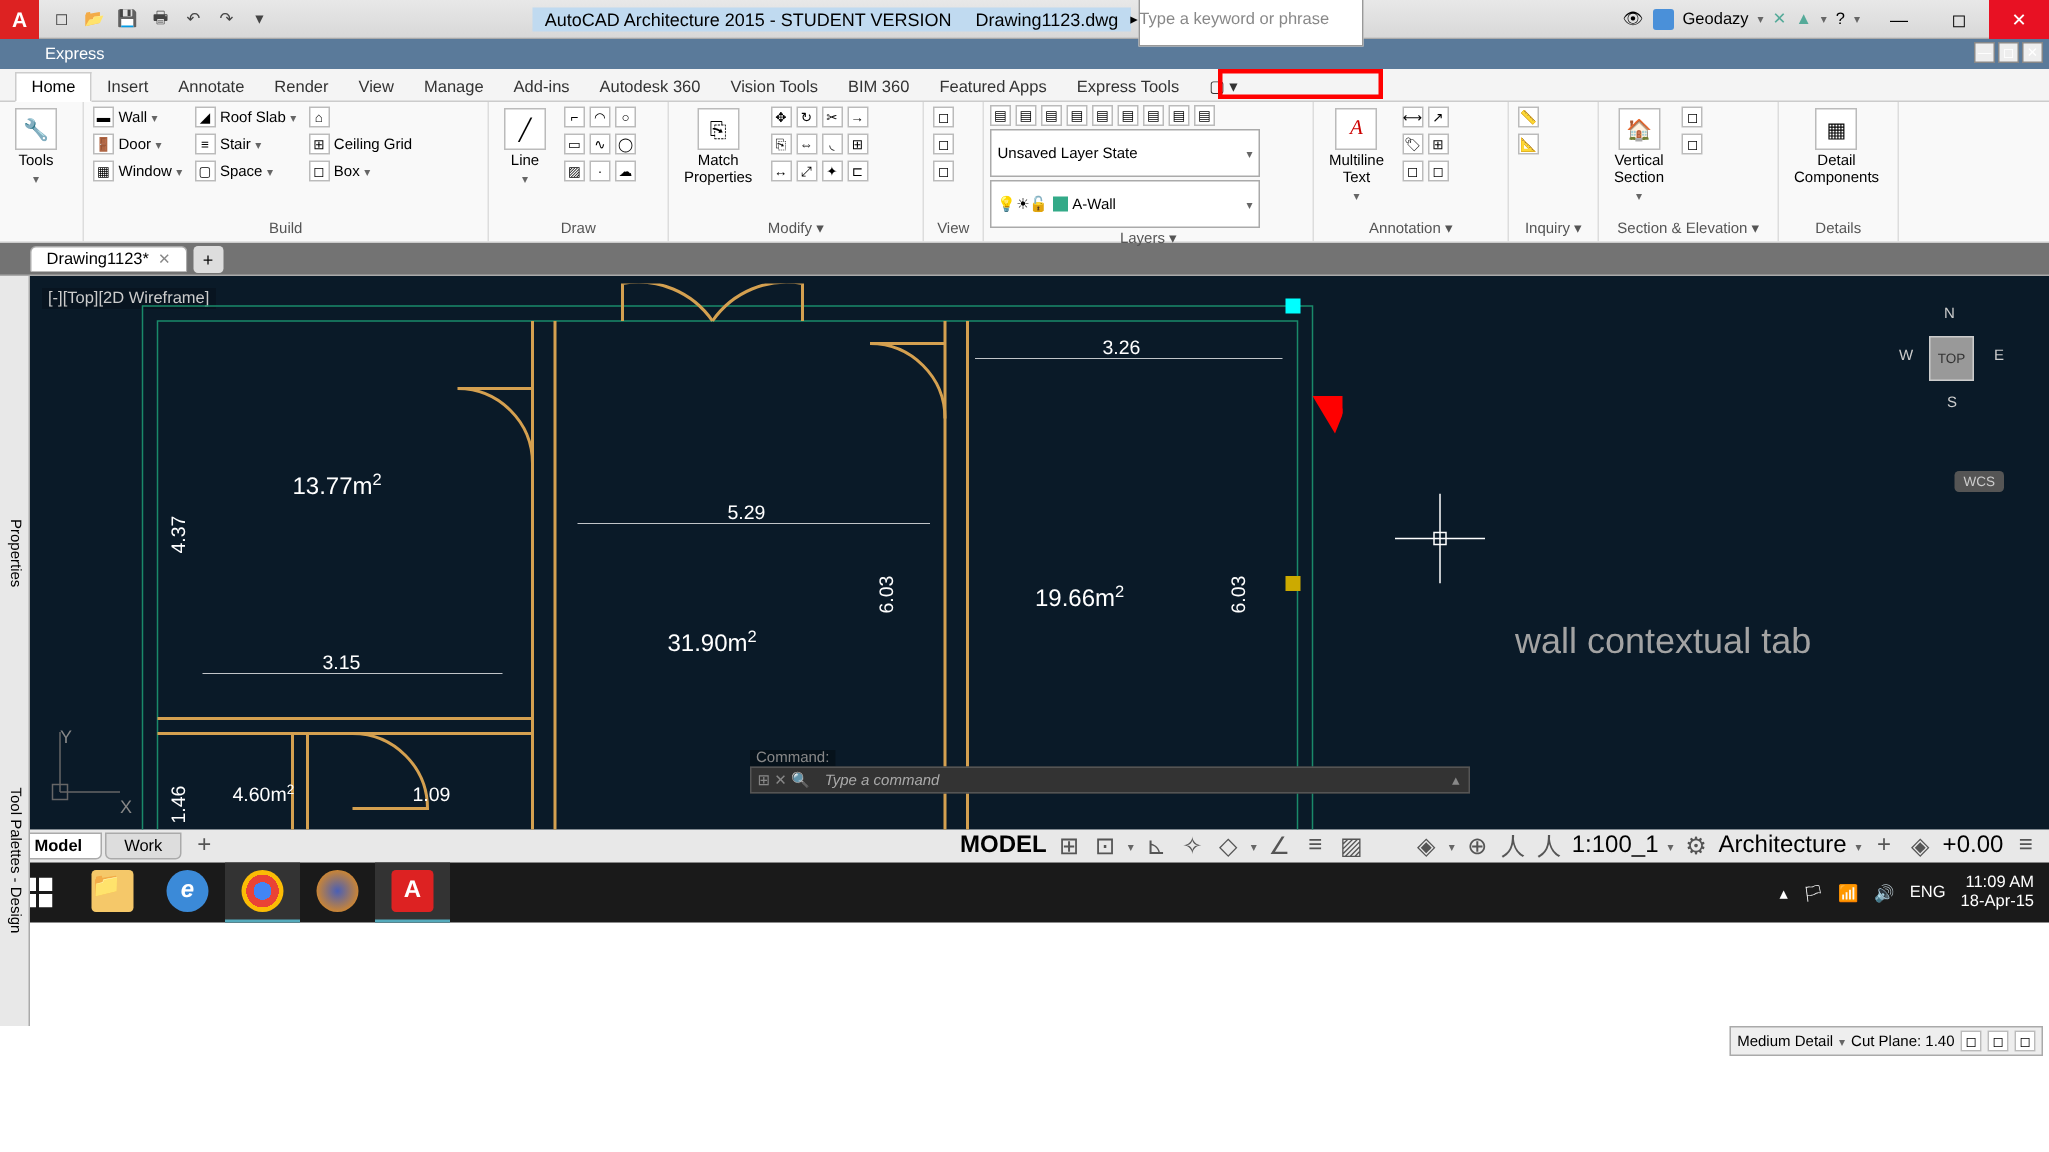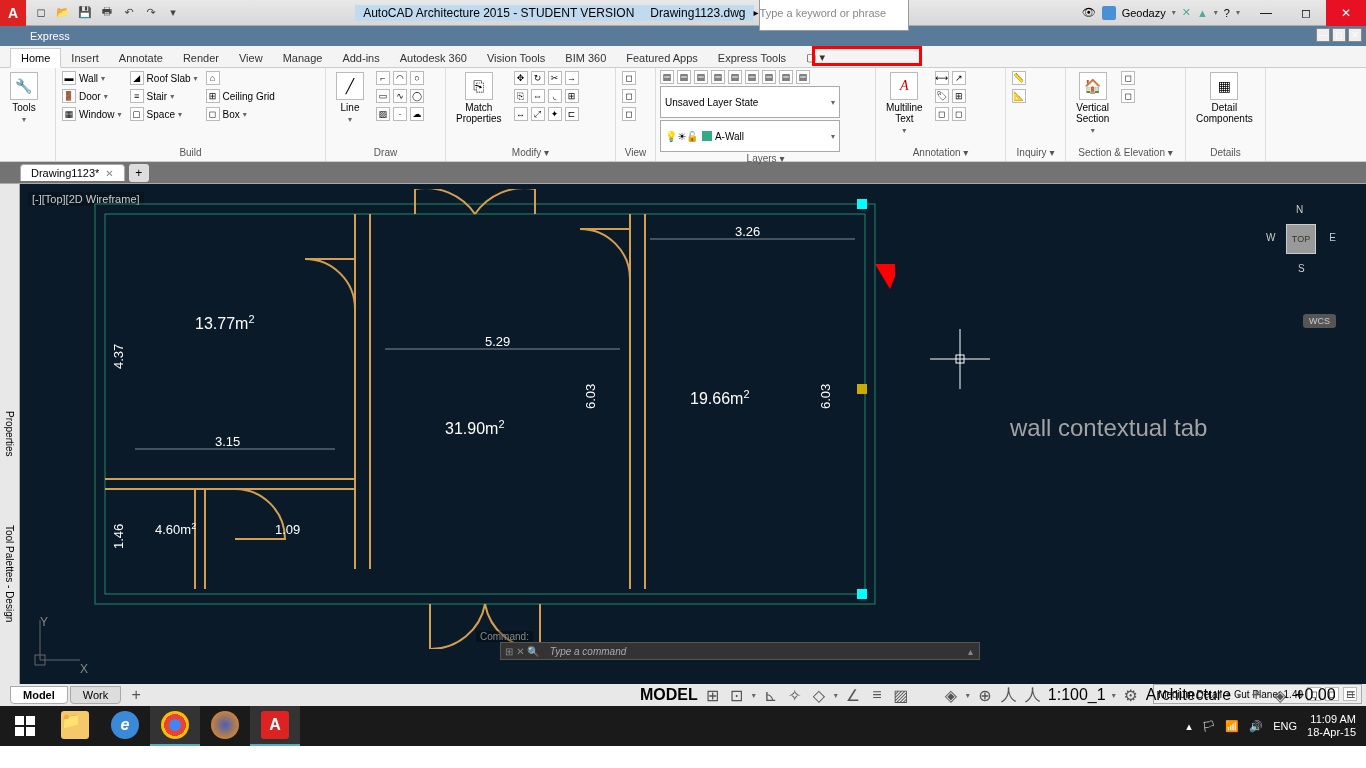--- a/index.html
+++ b/index.html
@@ -33,41 +33,41 @@
 .big-lbl { font-size:10px; text-align:center; line-height:1.1; }
 .small-col { display:flex; flex-direction:column; gap:2px; }
 .small-row { display:flex; align-items:center; gap:3px; font-size:10px; cursor:pointer; padding:1px 2px; white-space:nowrap; }
 .sico { width:14px; height:14px; border:1px solid #bbb; background:#fff; display:inline-flex; align-items:center; justify-content:center; font-size:9px; }
 .dd { font-size:8px; color:#666; }
 .layer-combo { border:1px solid #aaa; background:#fff; height:32px; width:180px; font-size:10px; padding:0 4px; display:flex; align-items:center; }
 .file-tabs { height:22px; background:#737373; display:flex; align-items:center; padding-left:20px; border-bottom:1px solid #aaa; }
 .ftab { background:#fff; border:1px solid #aaa; border-bottom:none; padding:2px 10px; font-size:11px; border-radius:4px 4px 0 0; display:flex; align-items:center; gap:6px; }
 .ftab-close { font-size:10px; color:#888; cursor:pointer; }
 .ftab-add { width:20px; height:18px; background:#ddd; border-radius:3px; margin-left:4px; display:flex; align-items:center; justify-content:center; font-size:12px; cursor:pointer; }
-.canvas-wrap { position:relative; height:500px; background:#fff; display:flex; }
+.canvas-wrap { position:relative; height:369px; background:#fff; display:flex; }
 .side-palette { width:20px; background:#e8e8e8; border-right:1px solid #aaa; display:flex; flex-direction:column; align-items:center; justify-content:center; writing-mode:vertical-rl; font-size:10px; gap:20px; cursor:pointer; }
 .canvas { flex:1; background:#0a1a28; position:relative; overflow:hidden; }
 .view-label { position:absolute; top:8px; left:8px; color:#ccc; font-size:11px; background:rgba(0,0,0,0.2); padding:1px 4px; }
 .viewcube { position:absolute; top:20px; right:30px; width:70px; height:70px; }
 .vc-top { position:absolute; top:20px; left:20px; width:30px; height:30px; background:#999; border:1px solid #ccc; color:#333; font-size:9px; display:flex; align-items:center; justify-content:center; }
 .vc-dir { position:absolute; color:#ccc; font-size:10px; }
 .wcs-badge { position:absolute; top:130px; right:30px; background:#555; color:#ccc; font-size:9px; padding:2px 6px; border-radius:3px; }
 .ucs { position:absolute; bottom:10px; left:10px; }
 .ucs-y { position:absolute; bottom:10px; left:10px; color:#888; font-size:12px; }
 .ucs-x { position:absolute; bottom:-2px; left:50px; color:#888; font-size:12px; }
 .floorplan { position:absolute; left:55px; top:5px; }
 .dim-text { fill:#fff; font-size:13px; font-family:"Times New Roman",serif; }
 .area-text { fill:#fff; font-size:16px; font-family:"Times New Roman",serif; }
 .wall { stroke:#d4a050; stroke-width:2; fill:none; }
 .wall-inner { stroke:#1a8a6a; stroke-width:1; fill:none; }
 .dim-line { stroke:#fff; stroke-width:0.5; }
 .grip { fill:#0ff; }
 .annotation { position:absolute; color:#a3a3a3; font-size:24px; font-family:Arial; }
 .cmd-bar { position:absolute; bottom:24px; left:480px; width:480px; height:18px; background:#333; border:1px solid #555; display:flex; align-items:center; font-size:10px; color:#888; }
-.cmd-hist { position:absolute; bottom:42px; left:456px; color:#888; font-size:10px; background:rgba(0,0,0,0.3); padding:0 4px;margin-top:20px; }
+.cmd-hist { position:absolute; bottom:42px; left:480px; color:#888; font-size:10px; background:rgba(0,0,0,0.3); padding:0 4px;margin-top:20px; }
 .model-tabs { height:22px; background:#e8e8e8; display:flex; align-items:center; padding-left:10px; }
 .mtab { padding:2px 12px; font-size:11px; background:#fff; border:1px solid #aaa; border-radius:0 0 4px 4px; margin-right:2px; cursor:pointer; }
 .status-mid { position:absolute; left:640px; display:flex; align-items:center; gap:6px; }
 .sbtn { width:18px; height:18px; display:flex; align-items:center; justify-content:center; cursor:pointer; color:#555; border:1px solid transparent; }
 .taskbar { height:40px; background:#1a1a1a; display:flex; align-items:center; }
 .tb-start { width:50px; height:40px; display:flex; align-items:center; justify-content:center; cursor:pointer; }
 .win-logo { width:20px; height:20px; }
 .tb-item { width:50px; height:40px; display:flex; align-items:center; justify-content:center; cursor:pointer; border-bottom:2px solid transparent; }
 .tb-item.active { background:#333; border-bottom-color:#5ab; }
 .tb-ico { width:28px; height:28px; border-radius:3px; }

